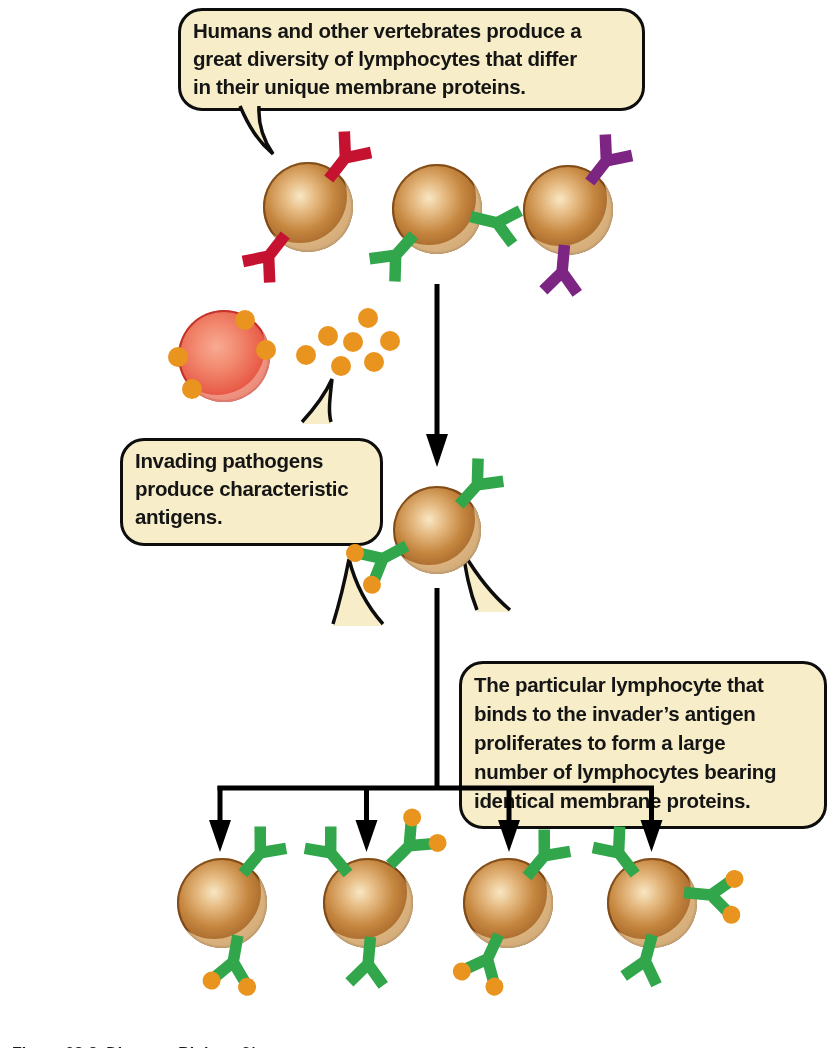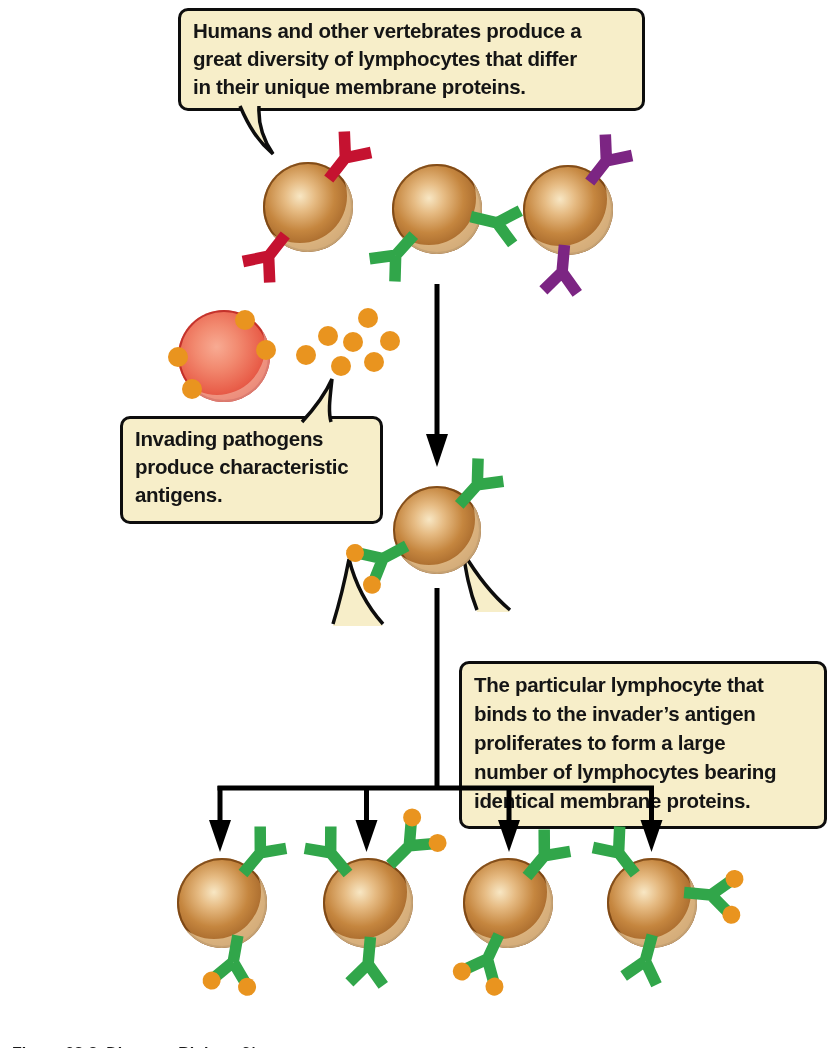--- a/index.html
+++ b/index.html
@@ -1,19 +1,19 @@
 <!DOCTYPE html>
 <html><head>
 <meta charset="utf-8">
 <style>
   html,body{margin:0;padding:0;background:#fff;}
   #canvas{position:relative;width:834px;height:1048px;background:#ffffff;overflow:hidden;
           font-family:"Liberation Sans",sans-serif;}
   .callout{position:absolute;box-sizing:border-box;background:#f7eec9;border:3px solid #0d0d0d;
-           border-radius:10px;color:#151515;font-weight:bold;font-size:20.5px;line-height:28px;
+           border-radius:24px;color:#151515;font-weight:bold;font-size:20.5px;line-height:28px;
            letter-spacing:-0.3px;padding:6px 12px;white-space:pre-line;}
   .overlay{position:absolute;left:0;top:0;width:834px;height:1048px;}
   .cell{position:absolute;border-radius:50%;
         background:radial-gradient(circle at 41% 38%, #f8e7c4 0%, #e6bb83 20%, #c5863f 45%, #a4662a 68%, #8a5016 88%, #713d0e 100%);}
   .cell::after{content:'';position:absolute;inset:0;border-radius:50%;
         box-shadow: inset -8px -11px 0 -2px rgba(246,220,175,0.62),
                     inset 0 0 0 2px rgba(108,58,12,0.75);}
   .pathogen{position:absolute;left:178px;top:310px;width:92px;height:92px;border-radius:50%;
         background:radial-gradient(circle at 42% 40%, #f8ab93 0%, #f28a70 28%, #e9604b 58%, #da3c33 82%, #c92c2a 100%);}
   .pathogen::after{content:'';position:absolute;inset:0;border-radius:50%;
@@ -35,21 +35,21 @@
 
   <svg width="0" height="0" style="position:absolute" aria-hidden="true">
     <defs>
       <path id="yshape" d="M30 58 L30 31 M30 31 L13 11 M30 31 L47 11" fill="none" stroke-width="11.5"></path>
     </defs>
   </svg>
 
   <div class="callout" style="left:178px;top:8px;width:467px;height:103px;">Humans and other vertebrates produce a
 great diversity of lymphocytes that differ
 in their unique membrane proteins.</div>
-  <div class="callout" style="left:120px;top:416px;width:263px;height:108px;">Invading pathogens
+  <div class="callout" style="left:120px;top:438px;width:263px;height:108px;">Invading pathogens
 produce characteristic
 antigens.</div>
   <div class="callout" style="left:459px;top:621px;width:368px;height:168px;line-height:29px;margin-top:40px;">The particular lymphocyte that
 binds to the invader’s antigen
 proliferates to form a large
 number of lymphocytes bearing
 identical membrane proteins.</div>
 
   <svg class="overlay" viewBox="0 0 834 1048">
 

